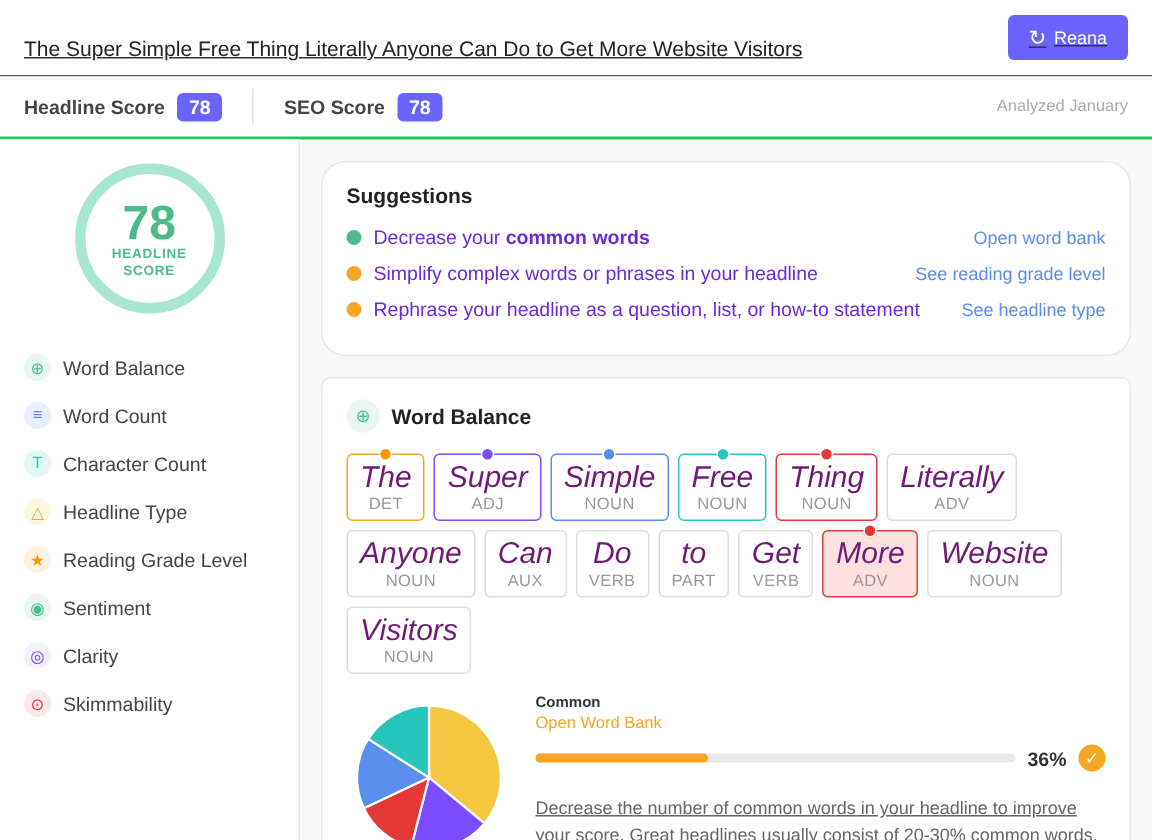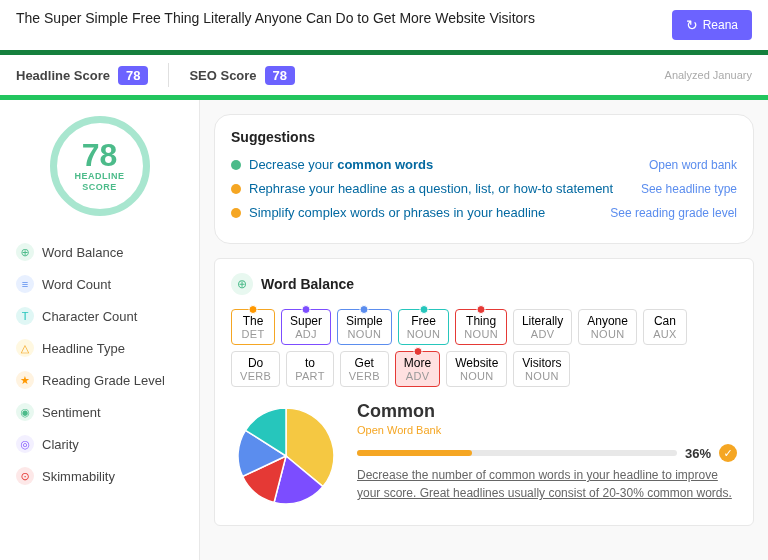--- a/index.html
+++ b/index.html
@@ -1,23 +1,23 @@
 <!DOCTYPE html>
 <html><head>
   <meta charset="utf-8">
   <style>
     * { box-sizing: border-box; margin: 0; padding: 0; }
     body { font-family: -apple-system, BlinkMacSystemFont, 'Segoe UI', sans-serif; font-size: 13px; background: #f5f5f5; color: #333; width: 768px; height: 560px; overflow: hidden; }
 
-    .top-bar { background: #fff; border-bottom: 5px solid #15803d; padding: 10px 16px; display: flex; align-items: flex-start; justify-content: space-between; }
+    .top-bar { background: #fff; border-bottom: 1px solid #15803d; padding: 10px 16px; display: flex; align-items: flex-end; justify-content: space-between; text-decoration: underline; }
     .top-bar-title { font-size: 14px; font-weight: 500; color: #222; flex: 1; }
     .reanalyze-btn { background: #6c63ff; color: #fff; border: none; border-radius: 4px; padding: 7px 14px; font-size: 12px; cursor: pointer; display: flex; align-items: center; gap: 5px; white-space: nowrap; }
     .reanalyze-btn .refresh-icon { font-size: 14px; }
 
-    .scores-bar { background: #fff; border-bottom: 5px solid #22c55e; padding: 8px 16px; display: flex; align-items: center; gap: 20px; }
+    .scores-bar { background: #fff; border-bottom: 2px solid #22c55e; padding: 8px 16px; display: flex; align-items: center; gap: 20px; }
     .score-item { display: flex; align-items: center; gap: 8px; font-size: 13px; font-weight: 600; color: #444; }
     .score-badge { background: #6c63ff; color: #fff; border-radius: 4px; padding: 2px 8px; font-size: 13px; font-weight: 700; }
     .score-divider { width: 1px; height: 24px; background: #e0e0e0; }
     .analyzed-text { font-size: 11px; color: #aaa; margin-left: auto; }
 
     .main-layout { display: flex; height: calc(560px - 88px); }
 
     
     .sidebar { width: 200px; background: #fff; border-right: 1px solid #e8e8e8; padding: 16px 0; flex-shrink: 0; }
     .score-circle-wrap { display: flex; justify-content: center; margin-bottom: 20px; }
@@ -39,52 +39,52 @@
     
     .main-content { flex: 1; overflow-y: auto; padding: 14px; background: #f9f9f9; }
 
     .suggestions-card { background: #fff; border-radius: 16px; border: 1px solid #e8e8e8; padding: 14px 16px; margin-bottom: 14px; }
     .card-title { font-size: 14px; font-weight: 700; color: #222; margin-bottom: 12px; }
     .suggestion-row { display: flex; align-items: center; justify-content: space-between; margin-bottom: 9px; }
     .suggestion-left { display: flex; align-items: center; gap: 8px; }
     .dot { width: 10px; height: 10px; border-radius: 50%; flex-shrink: 0; }
     .dot-green { background: #4cbb8a; }
     .dot-yellow { background: #f5a623; }
-    .suggestion-text { font-size: 13px; color: #0369a1; }
+    .suggestion-text { font-size: 13px; color: #6d28d9; }
     .suggestion-text b { font-weight: 700; }
     .suggestion-link { font-size: 12px; color: #5b8dee; text-decoration: none; cursor: pointer; white-space: nowrap; }
 
     .word-balance-card { background: #fff; border-radius: 6px; border: 1px solid #e8e8e8; padding: 14px 16px; margin-bottom: 14px; }
     .card-header { display: flex; align-items: center; gap: 8px; margin-bottom: 14px; }
     .card-header-icon { width: 22px; height: 22px; border-radius: 50%; background: #e8f8f0; color: #4cbb8a; display: flex; align-items: center; justify-content: center; font-size: 12px; }
 
     .words-grid { display: flex; flex-wrap: wrap; gap: 6px; margin-bottom: 14px; }
     .word-chip { display: flex; flex-direction: column; align-items: center; border: 1.5px solid #ddd; border-radius: 4px; padding: 4px 8px; min-width: 44px; position: relative; background: #fff; }
-    .word-chip-text { font-size: 12px; font-weight: 500; color: #000000; }
+    .word-chip-text { font-size: 20px; font-weight: 500; color: #701a75; font-style: italic; }
     .word-chip-pos { font-size: 11px; color: #999; text-transform: uppercase; letter-spacing: 0.3px; }
     .word-chip-dot { position: absolute; top: -5px; left: 50%; transform: translateX(-50%); width: 9px; height: 9px; border-radius: 50%; border: 1.5px solid #fff; }
     .dot-purple { background: #7c4dff; }
     .dot-blue { background: #5b8dee; }
     .dot-teal { background: #26c6bc; }
     .dot-red { background: #e53935; }
     .dot-orange { background: #ff9800; }
 
     .chip-the { border-color: #f5a623; }
     .chip-super { border-color: #7c4dff; }
     .chip-simple { border-color: #5b8dee; }
     .chip-free { border-color: #26c6bc; }
     .chip-thing { border-color: #e53935; }
     .chip-more { background: #ffe0e0; border-color: #e53935; }
 
     .pie-section { display: flex; gap: 16px; align-items: flex-start; }
     .pie-wrap { width: 110px; height: 110px; flex-shrink: 0; }
     .pie-info { flex: 1; }
-    .pie-label { font-size: 18px; font-weight: 700; color: #333; margin-bottom: 2px; }
+    .pie-label { font-size: 10px; font-weight: 700; color: #333; margin-bottom: 2px; }
     .open-bank-link { font-size: 11px; color: #f5a623; cursor: pointer; display: block; margin-bottom: 8px; }
-    .progress-row { display: flex; align-items: center; gap: 8px; margin-bottom: 4px; }
+    .progress-row { display: flex; align-items: center; gap: 8px; margin-bottom: 15px; }
     .progress-bar-bg { flex: 1; height: 6px; background: #e8e8e8; border-radius: 3px; }
     .progress-bar-fill { height: 100%; border-radius: 3px; background: #f5a623; }
     .progress-pct { font-size: 13px; font-weight: 700; color: #333; }
     .progress-check { width: 18px; height: 18px; border-radius: 50%; background: #f5a623; color: #fff; display: flex; align-items: center; justify-content: center; font-size: 11px; }
     .pie-desc { font-size: 12px; color: #666; line-height: 1.5; text-decoration: underline; }
   </style>
 </head>
 <body>
 
 <div class="top-bar">
@@ -163,30 +163,30 @@
           <div class="suggestion-row">
     <div class="suggestion-left">
       <div class="dot dot-green"></div>
       <span class="suggestion-text">Decrease your <b>common words</b></span>
     </div>
     <a class="suggestion-link">Open word bank</a>
   </div>
           <div class="suggestion-row">
     <div class="suggestion-left">
       <div class="dot dot-yellow"></div>
-      <span class="suggestion-text">Rephrase your headline as a question, list, or how-to statement</span>
-    </div>
-    <a class="suggestion-link">See headline type</a>
+      <span class="suggestion-text">Simplify complex words or phrases in your headline</span>
+    </div>
+    <a class="suggestion-link">See reading grade level</a>
   </div>
           <div class="suggestion-row">
     <div class="suggestion-left">
       <div class="dot dot-yellow"></div>
-      <span class="suggestion-text">Simplify complex words or phrases in your headline</span>
-    </div>
-    <a class="suggestion-link">See reading grade level</a>
+      <span class="suggestion-text">Rephrase your headline as a question, list, or how-to statement</span>
+    </div>
+    <a class="suggestion-link">See headline type</a>
   </div>
         </div>
     </div>
 
     <div class="word-balance-card">
       <div class="card-header">
         <div class="card-header-icon">⊕</div>
         <div class="card-title" style="margin-bottom:0">Word Balance</div>
       </div>
       <div class="words-grid" id="words-grid">

